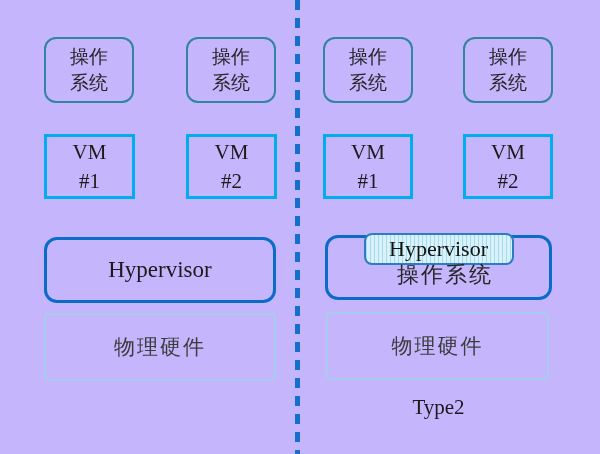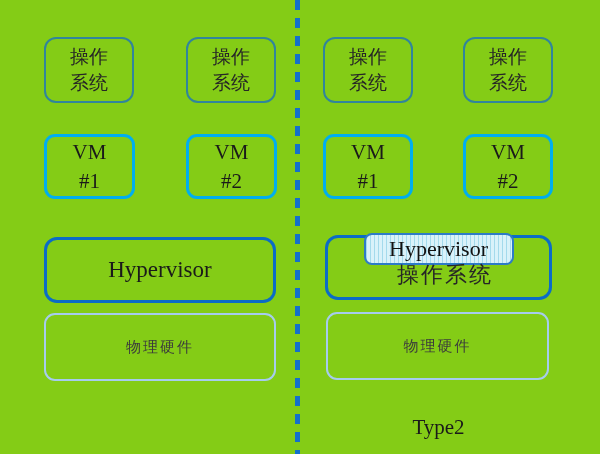--- a/index.html
+++ b/index.html
@@ -5,21 +5,21 @@
   html, body { margin: 0; padding: 0; }
   body {
     width: 600px; height: 454px;
     font-family: "Liberation Serif", "DejaVu Serif", serif;
     background: #fcfcfc;
     overflow: hidden;
   }
   .canvas {
     position: relative;
     width: 600px; height: 454px;
-    background: #84cc16;
+    background: #c4b5fd;
   }
   .box {
     position: absolute;
     box-sizing: border-box;
     display: flex;
     flex-direction: column;
     align-items: center;
     justify-content: center;
     text-align: center;
     background: transparent;
@@ -29,37 +29,37 @@
     width: 90px; height: 66px;
     border: 2.5px solid #31859C;
     border-radius: 12px;
     font-size: 19px;
     line-height: 1.38;
     color: #262626;
   }
   .vm-box {
     width: 91px; height: 65px;
     border: 3px solid #00AEEF;
-    border-radius: 11px;
+    border-radius: 0;
     font-size: 21px;
     line-height: 1.35;
     color: #1a1a1a;
     text-align: right;
   }
   .hyp-box {
     width: 232px; height: 66px;
     border: 3px solid #0B6CC7;
     border-radius: 13px;
     font-size: 23px;
     color: #1a1a1a;
   }
   .hw-box {
     border: 2.5px solid #A6CCEE;
-    border-radius: 11px;
-    font-size: 15px;
+    border-radius: 4px;
+    font-size: 21px;
     color: #3c3c3c;
     letter-spacing: 2px;
   }
   .host-box {
     width: 227px; height: 65px;
     border: 3px solid #0B6CC7;
     border-radius: 13px;
   }
   .hyp-inner {
     position: absolute;
@@ -158,15 +158,15 @@
     <div class="hyp-inner">
       <span>Hypervisor</span>
     </div>
     <div class="host-os-label">操作系统</div>
   </div>
 
   <div class="box hw-box" style="left:326px; top:312px; width:223px; height:68px;">
     <span>物理硬件</span>
   </div>
 
-  <div class="caption" style="left:325px; top:395px; width:227px;margin-top:20px;">Type2</div>
+  <div class="caption" style="left:325px; top:395px; width:227px;">Type2</div>
 
 </div>
 
 </body></html>

